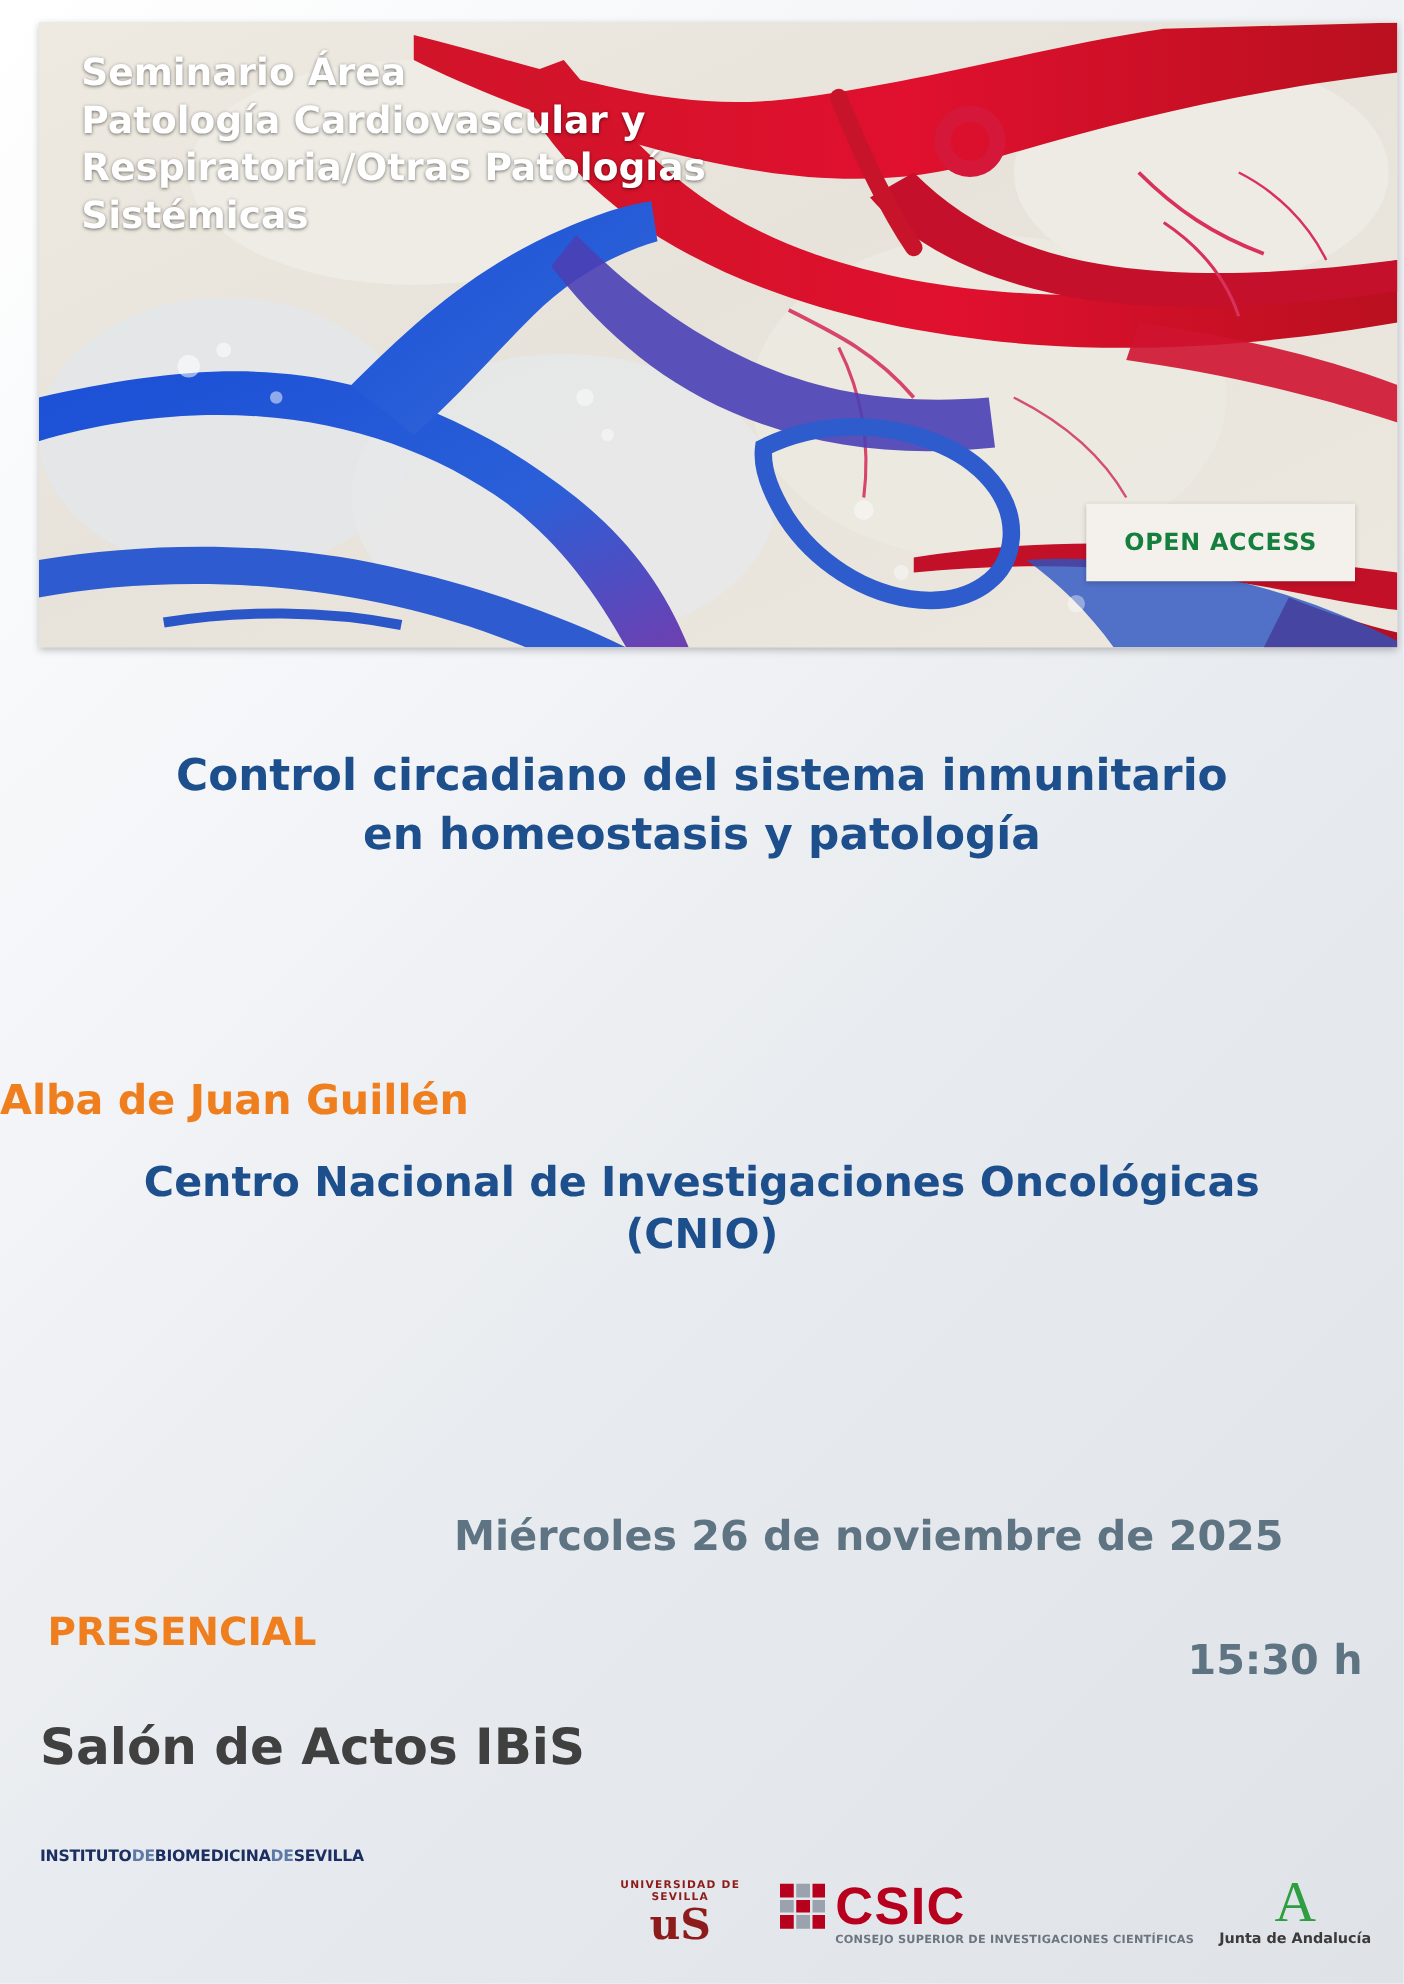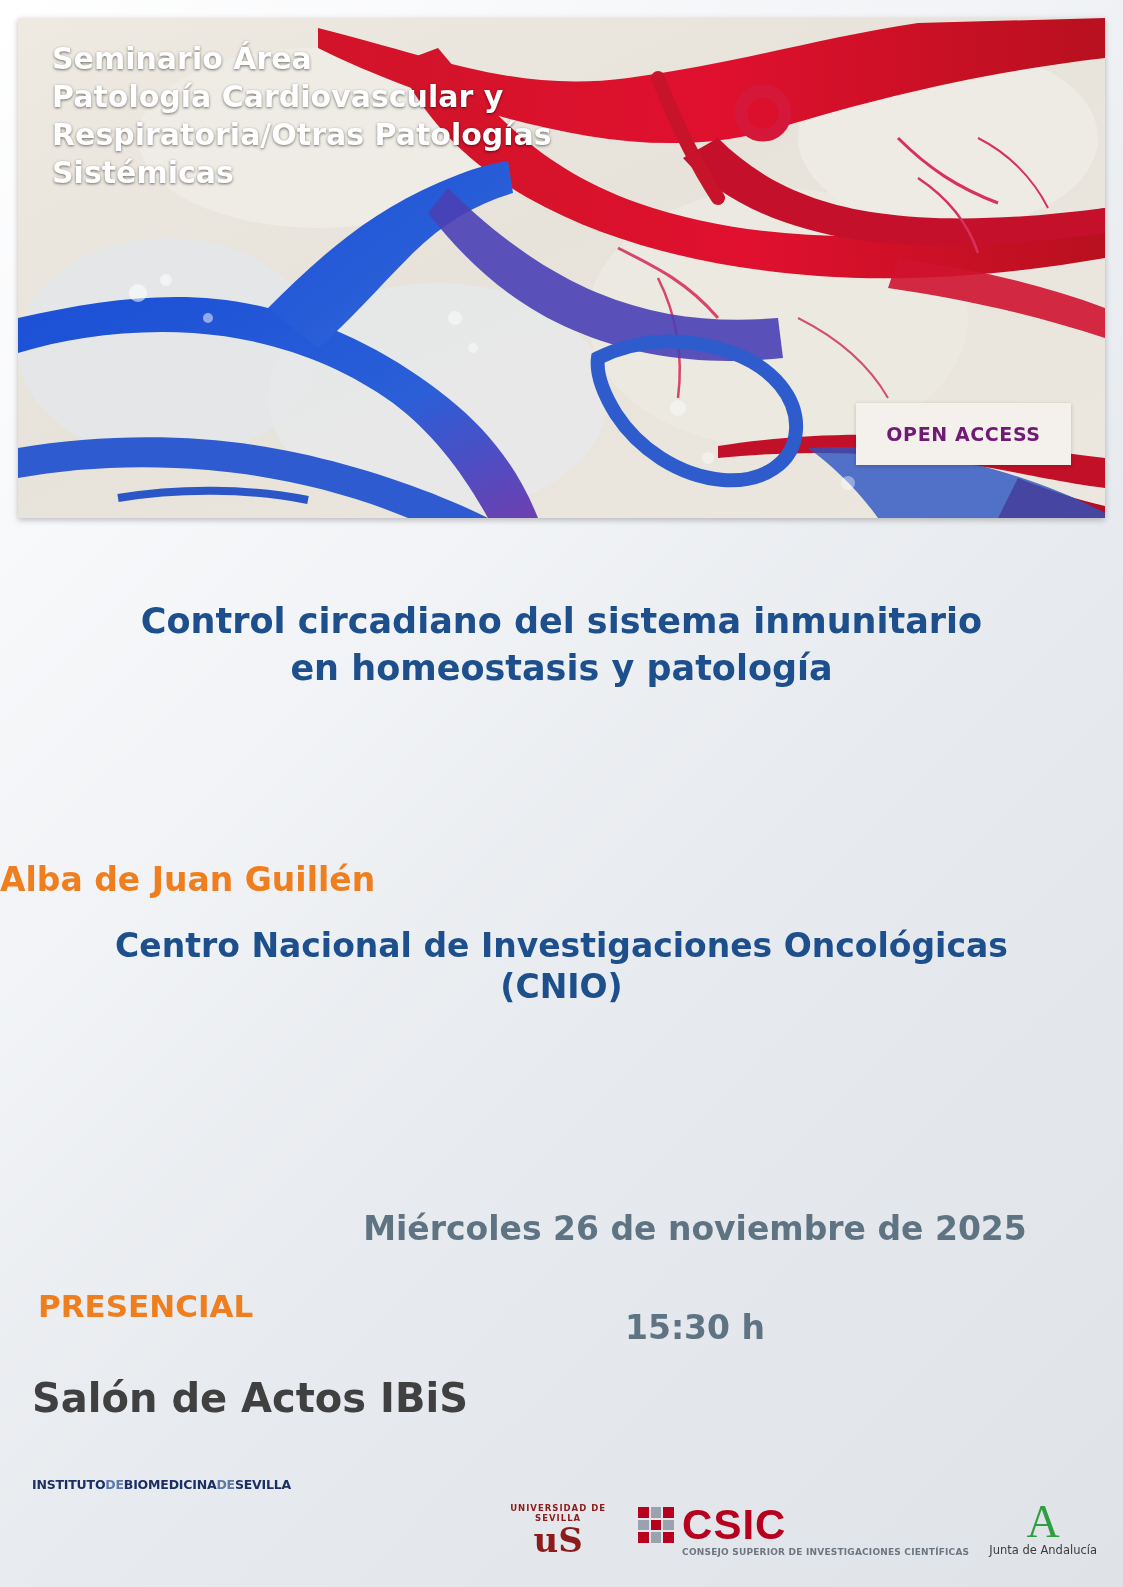--- a/index.html
+++ b/index.html
@@ -11,21 +11,21 @@
     height: 1587px;
     font-family: "DejaVu Sans", sans-serif;
     background: linear-gradient(135deg, #ffffff 0%, #f2f4f7 35%, #e7eaee 60%, #dfe3e8 100%);
     position: relative;
     overflow: hidden;
   }
 
   
   .hero {
     position: absolute;
-    left: 18px;
+    left: 31px;
     top: 18px;
     width: 1087px;
     height: 500px;
     overflow: hidden;
     background: #e9e6df;
     box-shadow: 0 2px 6px rgba(0,0,0,0.25);
   }
   .hero-svg { display: block; width: 100%; height: 100%; }
 
   .hero-title {
@@ -44,21 +44,21 @@
   .open-access {
     position: absolute;
     right: 34px;
     bottom: 53px;
     width: 215px;
     height: 62px;
     background: #f4f1ec;
     display: flex;
     align-items: center;
     justify-content: center;
-    color: #701a75;
+    color: #15803d;
     font-size: 19px;
     font-weight: bold;
     letter-spacing: 0.6px;
     box-shadow: 0 1px 4px rgba(0,0,0,0.2);
   }
 
   
   .seminar-title {
     position: absolute;
     top: 598px;
@@ -104,21 +104,21 @@
     color: #5f7483;
     font-size: 33px;
     font-weight: bold;
   }
 
   .time {
     position: absolute;
     top: 1308px;
     left: 300px;
     width: 790px;
-    text-align: center;
+    text-align: right;
     color: #5f7483;
     font-size: 33px;
     font-weight: bold;
   }
 
   .modality {
     position: absolute;
     top: 1288px;
     left: 38px;
     color: #ef7f1e;
@@ -224,21 +224,21 @@
   .junta-block { text-align: center; }
   .junta-a {
     font-size: 46px;
     color: #2f9e41;
     font-family: "Liberation Serif", serif;
     line-height: 0.85;
     font-weight: normal;
   }
   .junta-text {
     font-size: 11.5px;
-    font-weight: normal;
+    font-weight: bold;
     color: #3b3b3b;
     margin-top: 2px;
   }
 </style>
 </head>
 <body>
 
 <div class="hero">
   <svg class="hero-svg" viewBox="0 0 1087 500" preserveAspectRatio="none">
     <defs>

